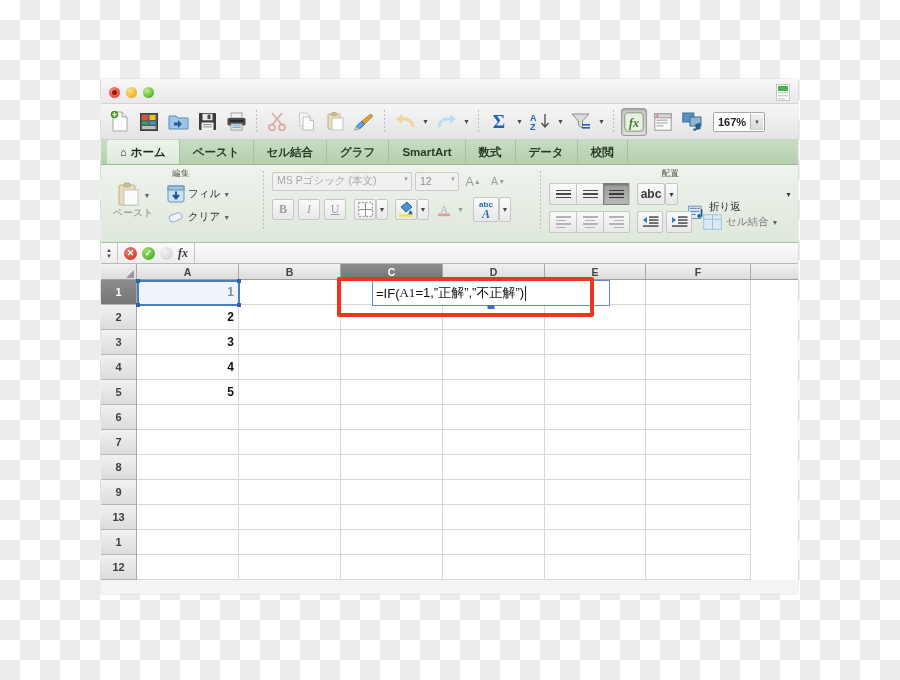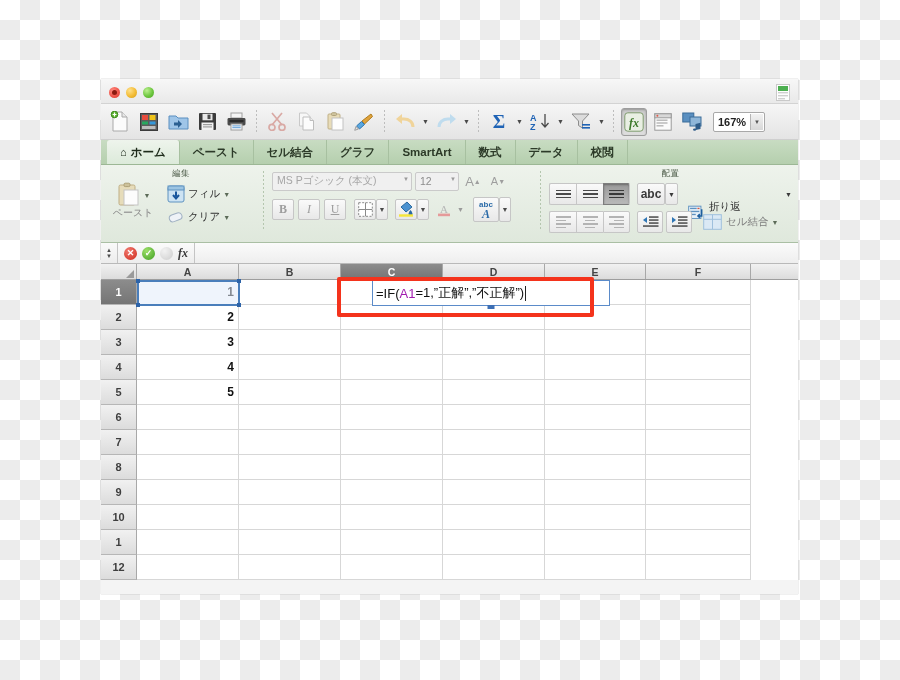--- a/index.html
+++ b/index.html
@@ -295,21 +295,21 @@
   .editcell {
     position: absolute;
     background: #ffffff;
     border: 1px solid #5b8bc9;
     display: flex; align-items: center;
     padding-left: 3px;
     font-size: 13px; color: #111;
     white-space: nowrap;
     z-index: 5;
   }
-  .editcell .ref { color: #a21caf; }
+  .editcell .ref { color: #0f172a; font-family: Liberation Serif, serif; }
   .editcell .caret {
     display: inline-block; width: 1px; height: 15px; background: #222;
     margin-left: 1px; vertical-align: middle;
   }
   .editcell .nub {
     position: absolute; bottom: -4px; left: 50%; transform: translateX(-50%);
     width: 7px; height: 4px; background: #3c6fb5;
   }
 
   
@@ -787,21 +787,21 @@
       <div class="rowheads">
         <div class="rh sel">1</div>
         <div class="rh">2</div>
         <div class="rh">3</div>
         <div class="rh">4</div>
         <div class="rh">5</div>
         <div class="rh">6</div>
         <div class="rh">7</div>
         <div class="rh">8</div>
         <div class="rh">9</div>
-        <div class="rh">10</div>
+        <div class="rh">13</div>
         <div class="rh">1</div>
         <div class="rh">12</div>
       </div>
 
       <div class="cells">
         <div class="grow">
           <div class="gc" style="width:102px">1</div>
           <div class="gc" style="width:102px"></div>
           <div class="gc" style="width:102px"></div>
           <div class="gc" style="width:102px"></div>

